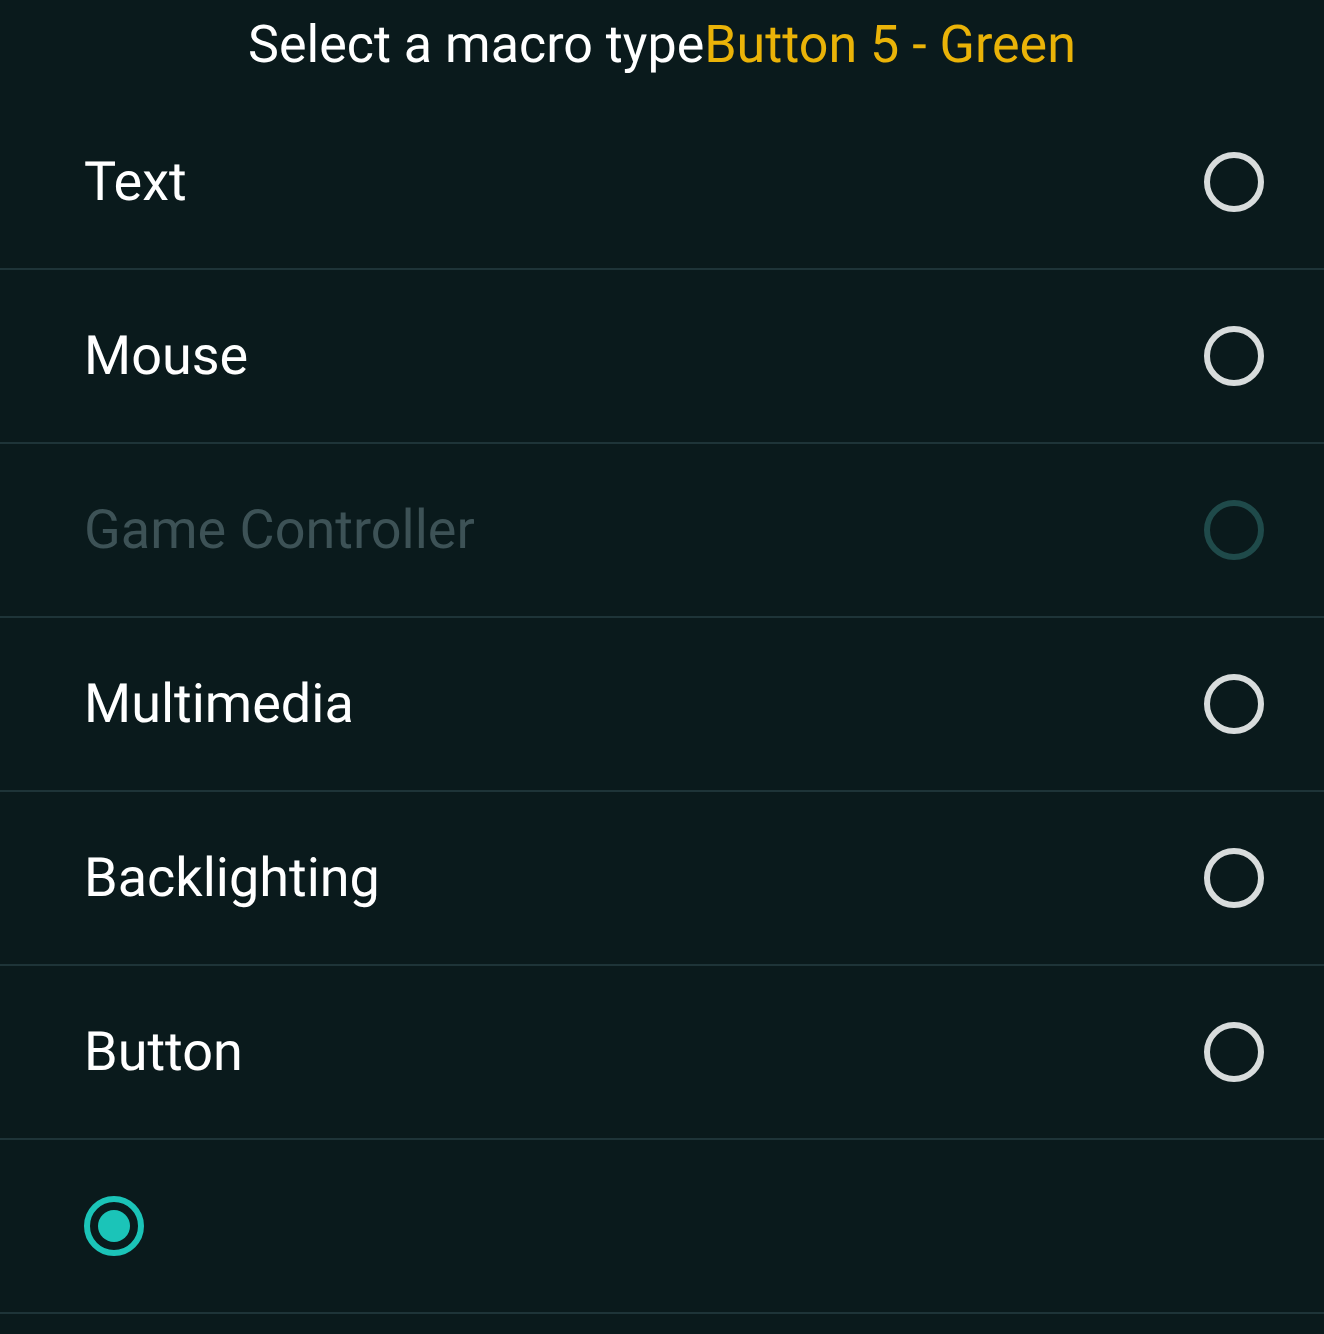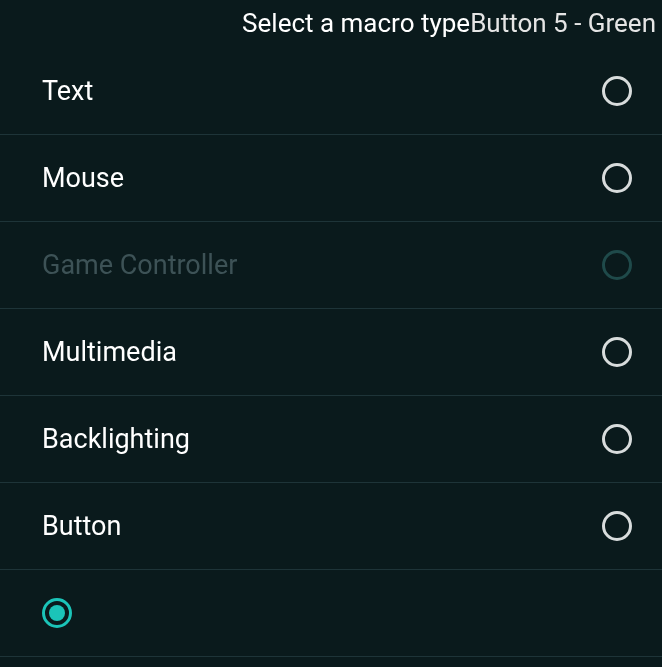--- a/index.html
+++ b/index.html
@@ -10,31 +10,31 @@
     body {
       width: 662px;
       height: 667px;
       background-color: #0a1a1c;
       font-family: -apple-system, BlinkMacSystemFont, "Segoe UI", Roboto, sans-serif;
       color: #ffffff;
       overflow: hidden;
     }
     .header {
       display: flex;
-      justify-content: flex-end;
+      justify-content: center;
       align-items: flex-start;
       padding: 8px 6px 10px 6px;
       font-size: 26px;
       font-weight: 400;
     }
     .header-left {
       color: #ffffff;
     }
     .header-right {
-      color: #e5e5e5;
+      color: #eab308;
     }
     .list {
       display: flex;
       flex-direction: column;
     }
     .list-item {
       display: flex;
       justify-content: space-between;
       align-items: center;
       padding: 0 30px 0 42px;

